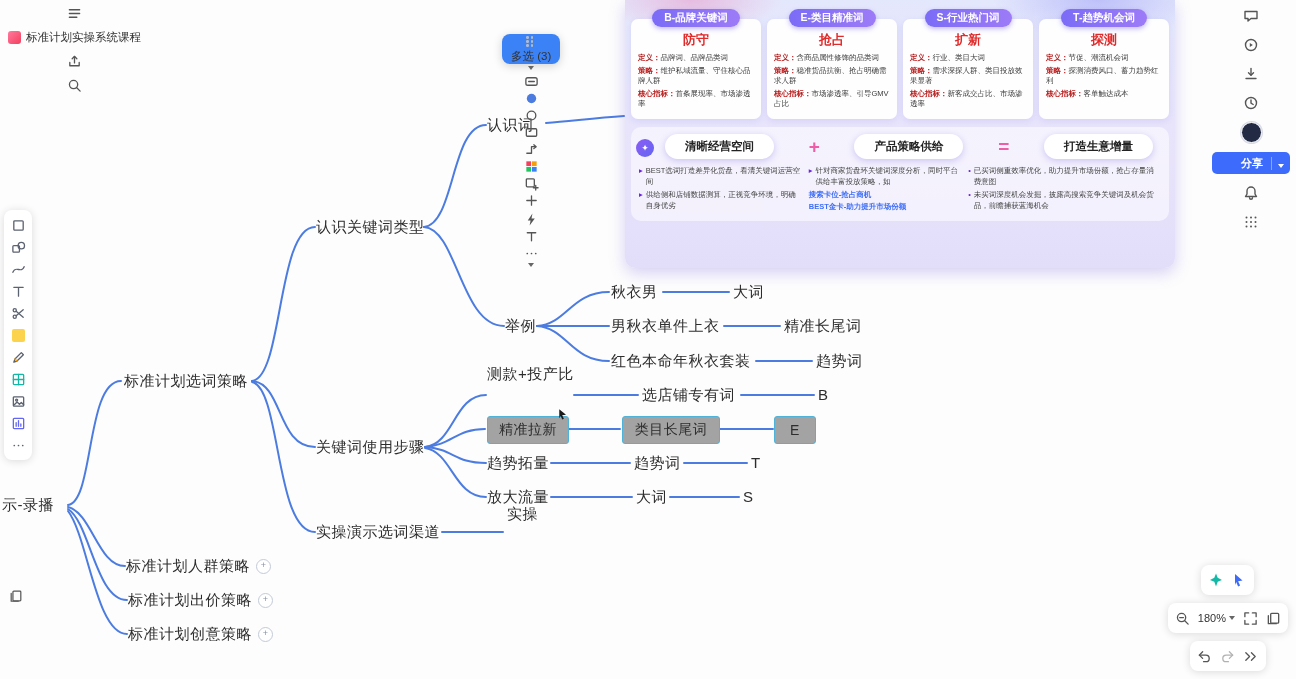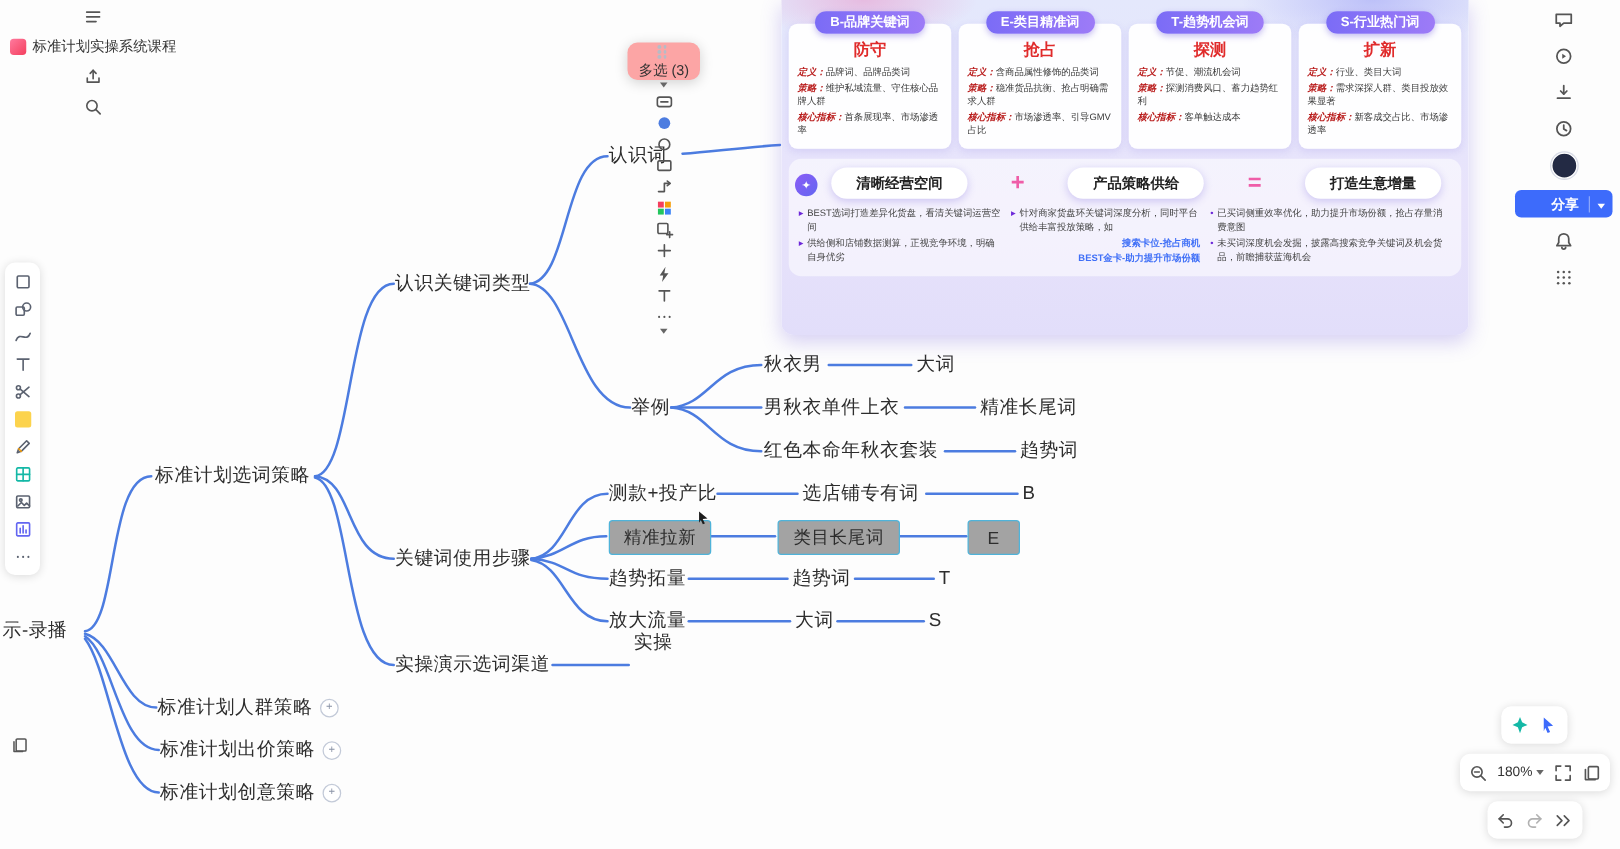--- a/index.html
+++ b/index.html
@@ -28,47 +28,47 @@
   .slide-title{margin-top:9px;text-align:center;font-size:17px;font-weight:bold;color:#3c45d6;letter-spacing:.5px;}
   .scols{display:flex;gap:6px;padding:0 6px;margin-top:9px;}
   .scol{flex:1;display:flex;flex-direction:column;align-items:center;}
   .scol-header{z-index:2;margin-bottom:-8px;padding:2px 12px;border-radius:999px;white-space:nowrap;
                background:linear-gradient(90deg,var(--pillA,#7b6cf6),var(--pillB,#9d7bf7));
                color:#fff;font-size:10.5px;font-weight:bold;box-shadow:0 2px 5px rgba(110,90,220,.4);}
   .scol-card{width:100%;box-sizing:border-box;background:rgba(255,255,255,.95);border-radius:7px;
              padding:12px 7px 6px;height:100px;box-shadow:0 2px 6px rgba(120,100,220,.15);}
   .scol-action{text-align:center;color:var(--red,#e02b2b);font-weight:800;font-size:13px;margin:0 0 4px;}
   .srow{font-size:7.5px;line-height:1.4;color:#3a3a3a;margin-bottom:2px;}
-  .srow .sk{color:#b91c1c;font-weight:bold;font-style:italic;}
+  .srow .sk{color:#b91c1c;font-weight:bold;}
   .sbottom{margin:8px 6px 0;background:rgba(255,255,255,.55);border-radius:10px;padding:7px 8px 7px;position:relative;}
   .pillrow{display:flex;align-items:center;justify-content:space-between;padding:0 8px 0 26px;}
   .wpill{background:#fff;border-radius:999px;padding:5px 20px;font-size:11.5px;font-weight:800;color:#222;
          box-shadow:0 2px 7px rgba(110,90,220,.3);white-space:nowrap;}
   .op{color:#ef5da8;font-weight:900;font-size:19px;line-height:1;}
   .bulb{position:absolute;left:5px;top:12px;width:18px;height:18px;border-radius:50%;
         background:linear-gradient(135deg,#8b5cf6,#6366f1);color:#fff;font-size:9px;line-height:18px;text-align:center;}
   .notesrow{display:flex;gap:8px;margin-top:7px;font-size:7.5px;line-height:1.45;color:#444;}
   .ncolA{width:31%;} .ncolB{width:29%;} .ncolC{width:36%;}
   .nli{display:flex;gap:3px;margin-bottom:2px;}
   .nmark{color:#6d28d9;flex:0 0 auto;}
-  .nlink{text-align:right;color:var(--bluelink,#3f6ff7);font-weight:bold;margin-top:1px;}
+  .nlink{text-align:left;color:var(--bluelink,#3f6ff7);font-weight:bold;margin-top:1px;}
   
   .chrome{position:absolute;z-index:40;flex-direction:column;}
   .hdr{left:8px;top:6px;display:flex;align-items:center;gap:9px;height:20px;}
   .hdr .title{font-size:11.5px;color:#333;}
   .docicon{width:13px;height:13px;border-radius:3px;background:linear-gradient(135deg,#ff7a9e,#f43f5e);display:inline-block;}
   .ibtn{display:flex;align-items:center;justify-content:center;width:20px;height:20px;border-radius:4px;cursor:pointer;}
   .ibtn svg{stroke:#555;fill:none;stroke-width:1.4;stroke-linecap:round;stroke-linejoin:round;}
   
   .tools{left:4px;top:210px;width:28px;background:#fff;border-radius:8px;box-shadow:0 1px 8px rgba(0,0,0,.14);
          display:flex;flex-direction:column;align-items:center;padding:5px 0;gap:2px;}
   .tools .ibtn svg{stroke:#5b6270;}
   .sticky-glyph{width:13px;height:13px;background:#fcd34d;border-radius:2px;display:block;}
   
-  .selbar{left:502px;top:34px;height:26px;background:#fca5a5;border-radius:8px;box-shadow:0 2px 10px rgba(0,0,0,.18);
+  .selbar{left:502px;top:34px;height:26px;background:#3b82f6;border-radius:8px;box-shadow:0 2px 10px rgba(0,0,0,.18);
           display:flex;align-items:center;gap:2px;padding:2px 7px;z-index:45;}
   .selbar .lbl{font-size:11.5px;color:#333;white-space:nowrap;padding:0 2px;cursor:pointer;}
   .chev{width:0;height:0;border-left:3.5px solid transparent;border-right:3.5px solid transparent;border-top:4px solid #666;display:inline-block;}
   .vsep{width:1px;height:15px;background:#e2e4e9;margin:0 3px;}
   .handle{display:grid;grid-template-columns:3px 3px;gap:1.5px;margin-right:2px;cursor:grab;}
   .handle i{width:2.5px;height:2.5px;border-radius:50%;background:#b6bbc6;display:block;}
   
   .topright{right:6px;top:6px;display:flex;align-items:center;gap:9px;}
   .avatar{width:19px;height:19px;border-radius:50%;background:#232a44;border:1.5px solid #fff;box-shadow:0 0 0 1px #d8dbe6;cursor:pointer;}
   .sharebtn{display:flex;align-items:center;background:var(--share,#3d6bfb);border-radius:5px;height:22px;cursor:pointer;}
@@ -135,21 +135,21 @@
   <div class="mnode" style="left:487px;top:115px">认识词</div>
   <div class="mnode" style="left:505px;top:316px">举例</div>
 
   <div class="mnode" style="left:611px;top:282px">秋衣男</div>
   <div class="mnode" style="left:733px;top:282px">大词</div>
   <div class="mnode" style="left:611px;top:316px">男秋衣单件上衣</div>
   <div class="mnode" style="left:784px;top:316px">精准长尾词</div>
   <div class="mnode" style="left:611px;top:351px">红色本命年秋衣套装</div>
   <div class="mnode" style="left:816px;top:351px">趋势词</div>
 
-  <div class="mnode" style="left:487px;top:385px">测款+投产比</div>
+  <div class="mnode" style="left:487px;top:364px">测款+投产比</div>
   <div class="mnode" style="left:642px;top:385px">选店铺专有词</div>
   <div class="mnode" style="left:818px;top:385px">B</div>
 
   <div class="mbox" style="left:487px;top:416px;width:80px;height:26px">精准拉新</div>
   <div class="mbox" style="left:622px;top:416px;width:96px;height:26px">类目长尾词</div>
   <div class="mbox" style="left:774px;top:416px;width:40px;height:26px">E</div>
   <span class="remote-cursor" style="left:557px;top:408px">
     <svg width="12" height="12" viewBox="0 0 16 16">
         <path d="M3 1.5l9 7.5-5.1.7 2.3 4.6-2.2 1-2.1-4.7L3 13.5z" fill="#1c1c1c"></path>
       </svg>
@@ -179,35 +179,35 @@
       <div class="scol">
         <div class="scol-header">E-类目精准词</div>
         <div class="scol-card">
           <div class="scol-action">抢占</div>
           <div class="srow"><span class="sk">定义：</span><span>含商品属性修饰的品类词</span></div>
           <div class="srow"><span class="sk">策略：</span><span>稳准货品抗衡、抢占明确需求人群</span></div>
           <div class="srow"><span class="sk">核心指标：</span><span>市场渗透率、引导GMV占比</span></div>
         </div>
       </div>
       <div class="scol">
+        <div class="scol-header">S-行业热门词</div>
+        <div class="scol-card">
+          <div class="scol-action">扩新</div>
+          <div class="srow"><span class="sk">定义：</span><span>行业、类目大词</span></div>
+          <div class="srow"><span class="sk">策略：</span><span>需求深探人群、类目投放效果显著</span></div>
+          <div class="srow"><span class="sk">核心指标：</span><span>新客成交占比、市场渗透率</span></div>
+        </div>
+      </div>
+      <div class="scol">
         <div class="scol-header">T-趋势机会词</div>
         <div class="scol-card">
           <div class="scol-action">探测</div>
           <div class="srow"><span class="sk">定义：</span><span>节促、潮流机会词</span></div>
           <div class="srow"><span class="sk">策略：</span><span>探测消费风口、蓄力趋势红利</span></div>
           <div class="srow"><span class="sk">核心指标：</span><span>客单触达成本</span></div>
-        </div>
-      </div>
-      <div class="scol">
-        <div class="scol-header">S-行业热门词</div>
-        <div class="scol-card">
-          <div class="scol-action">扩新</div>
-          <div class="srow"><span class="sk">定义：</span><span>行业、类目大词</span></div>
-          <div class="srow"><span class="sk">策略：</span><span>需求深探人群、类目投放效果显著</span></div>
-          <div class="srow"><span class="sk">核心指标：</span><span>新客成交占比、市场渗透率</span></div>
         </div>
       </div>
     </div>
     <div class="sbottom">
       <span class="bulb">✦</span>
       <div class="pillrow">
         <span class="wpill">清晰经营空间</span>
         <span class="op">+</span>
         <span class="wpill">产品策略供给</span>
         <span class="op">=</span>

